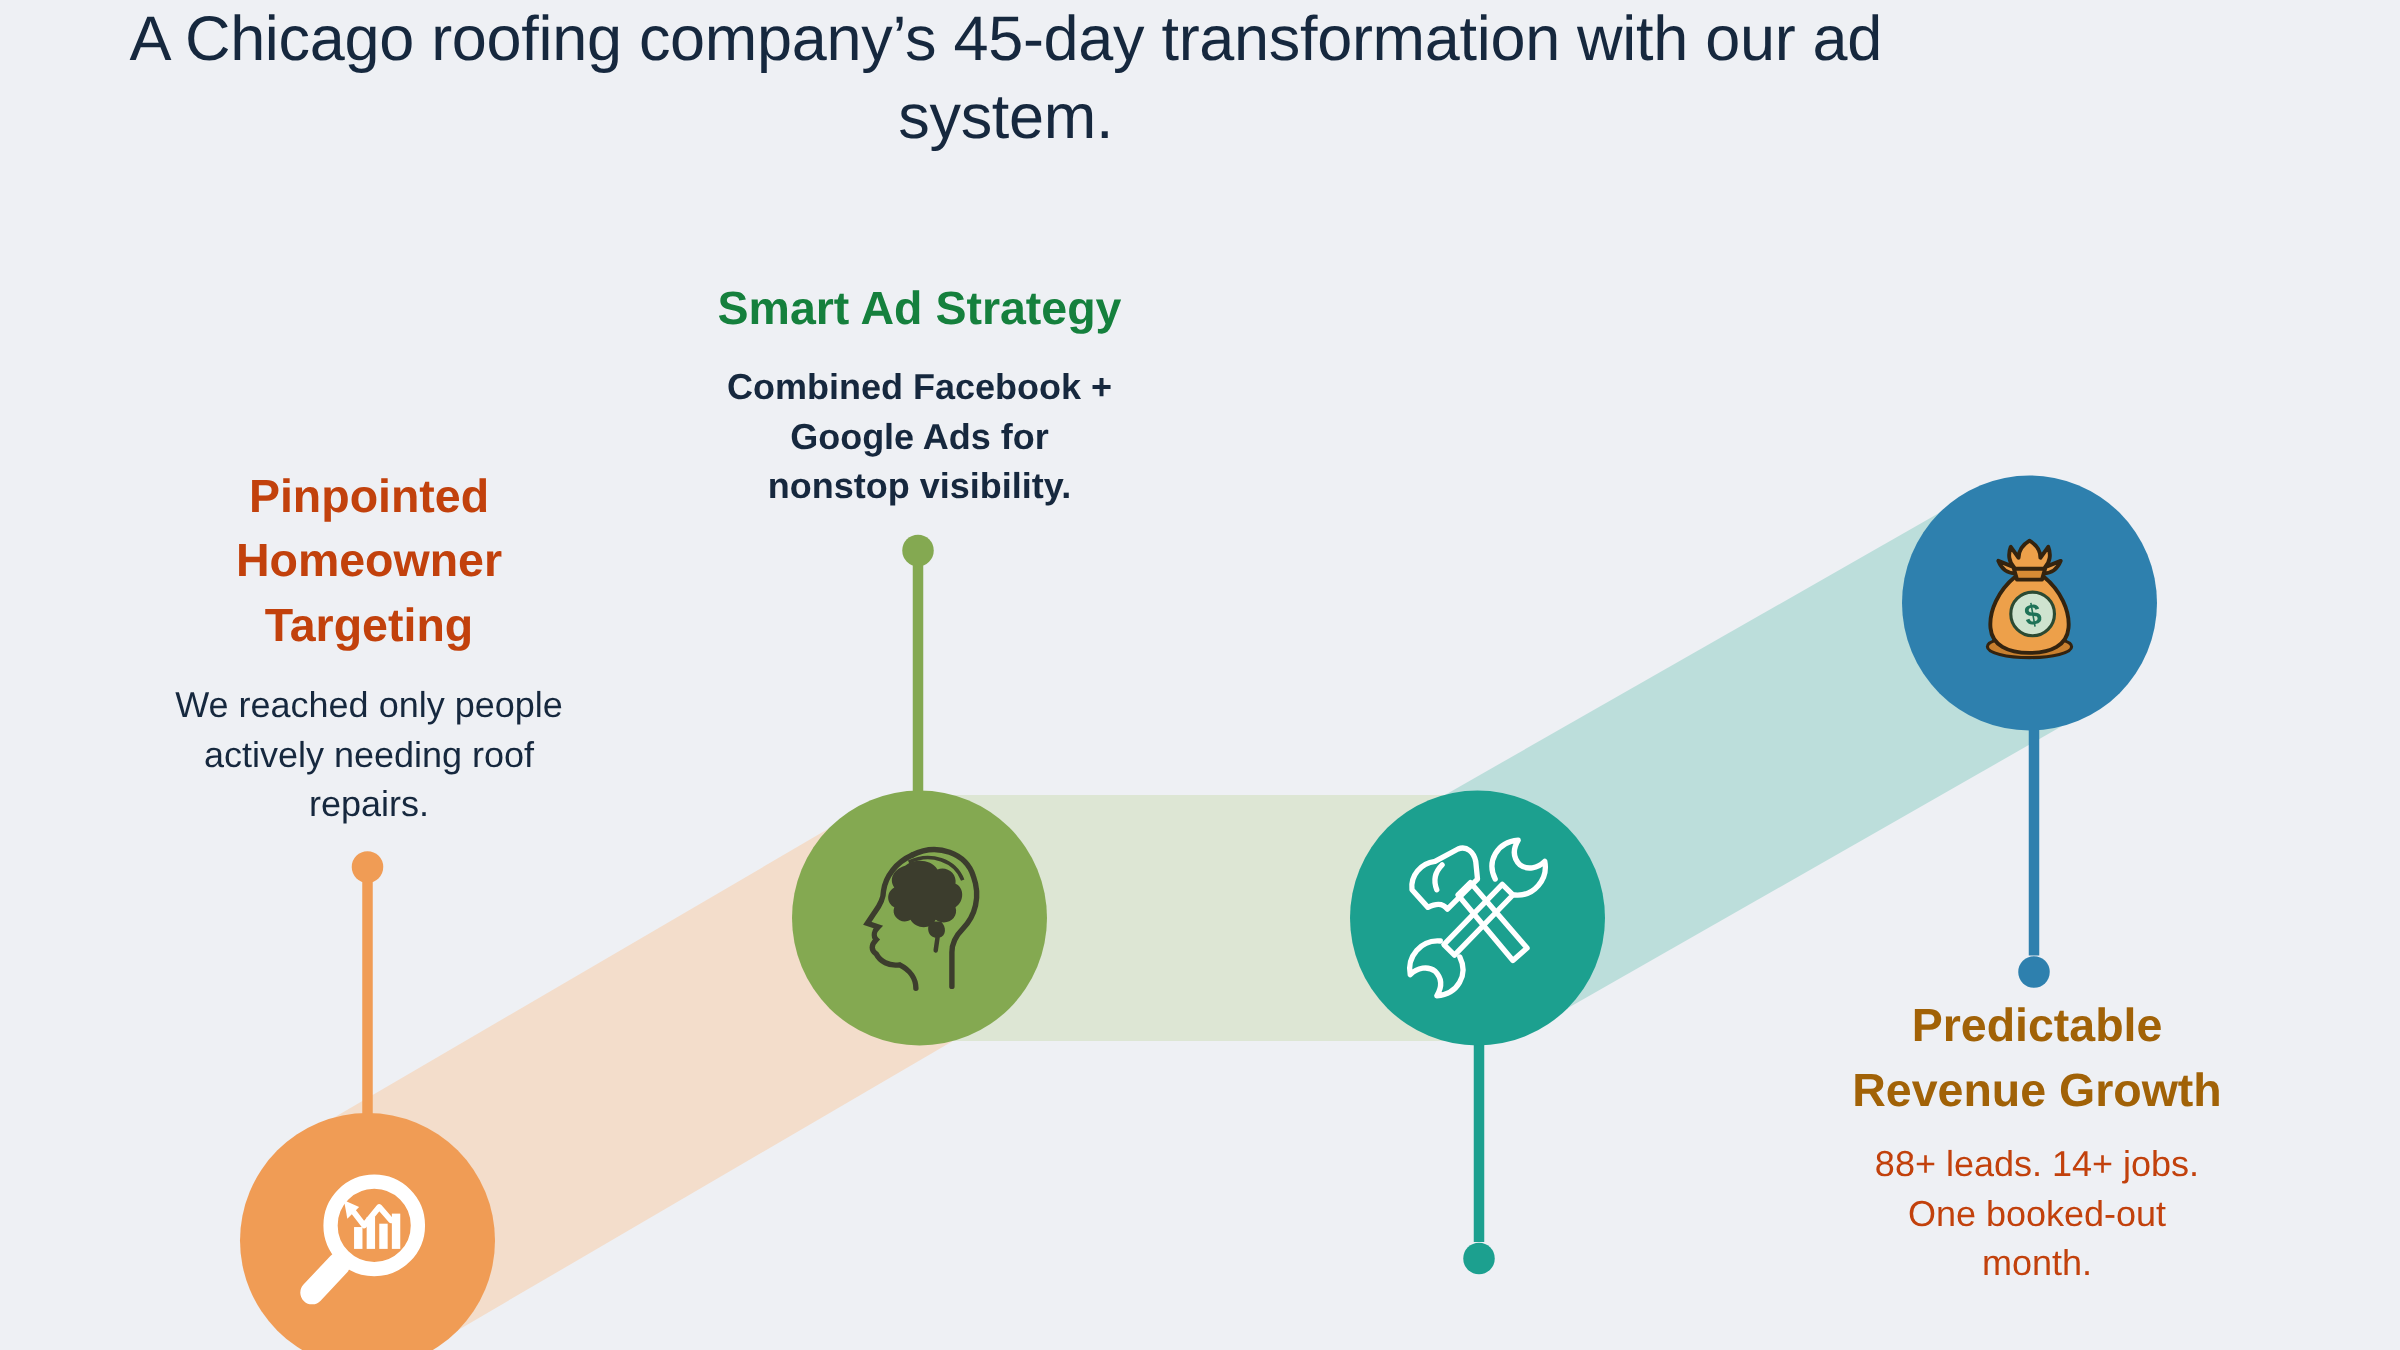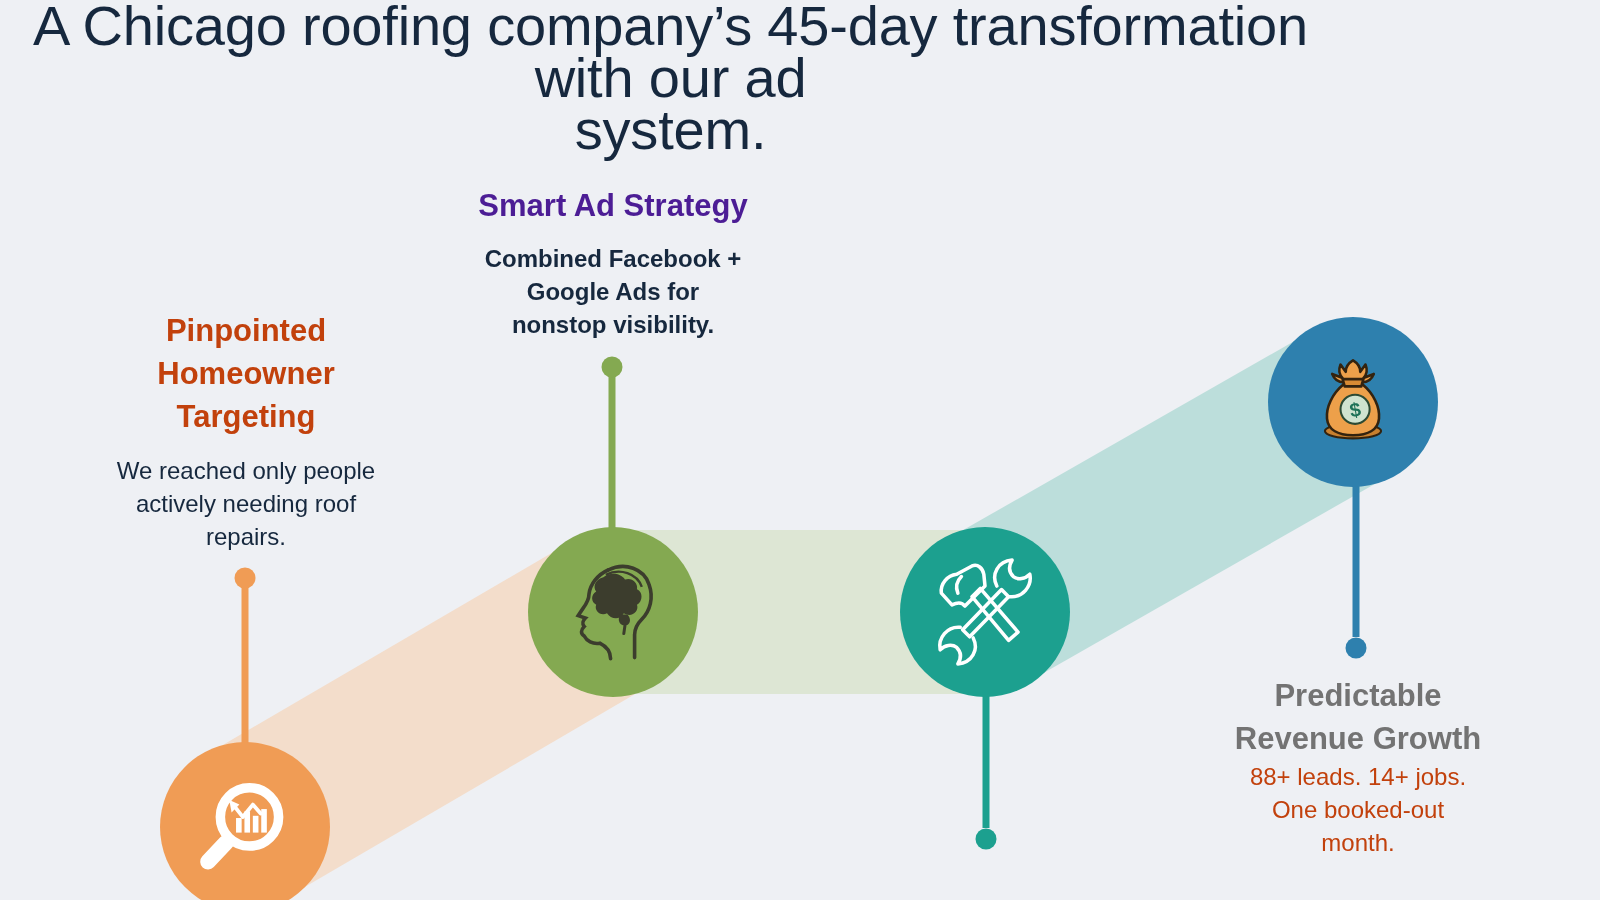--- a/index.html
+++ b/index.html
@@ -5,21 +5,21 @@
   html, body { margin: 0; padding: 0; }
   body {
     width: 1600px; height: 900px; overflow: hidden;
     font-family: "Liberation Sans", sans-serif;
   }
   .stage {
     position: relative; width: 1600px; height: 900px; overflow: hidden;
   }
   .page-title {
     position: absolute; left: 0; top: 0; width: 1341px; margin: 0;
-    text-align: center; font-size: 56px; font-weight: 400; line-height: 52px;
+    text-align: center; font-size: 42px; font-weight: 400; line-height: 52px;
     white-space: pre-line; letter-spacing: -0.2px; z-index: 3;
   }
   .connector-layer {
     position: absolute; left: 0; top: 0; z-index: 1;
   }
   .step-circle {
     position: absolute; width: 170px; height: 170px; border-radius: 50%;
     display: flex; align-items: center; justify-content: center; z-index: 2;
   }
   .step-text { position: absolute; z-index: 3; text-align: center; }
@@ -123,30 +123,30 @@
 Homeowner
 Targeting</h2>
   </div>
   <div class="step-text text-targeting-desc">
     <p class="step-desc" style="color: rgb(22, 40, 62);">We reached only people
 actively needing roof
 repairs.</p>
   </div>
 
   <div class="step-text text-strategy-title">
-    <h2 class="step-title" style="color: #4c1d95;">Smart Ad Strategy</h2>
+    <h2 class="step-title" style="color: #15803d;">Smart Ad Strategy</h2>
   </div>
   <div class="step-text text-strategy-desc">
     <p class="step-desc" style="color: rgb(22, 40, 62); font-weight: bold;">Combined Facebook +
 Google Ads for
 nonstop visibility.</p>
   </div>
 
   <div class="step-text text-growth-title">
-    <h2 class="step-title" style="color: #737373; margin-top: 12px;">Predictable
+    <h2 class="step-title" style="color: #a16207;">Predictable
 Revenue Growth</h2>
   </div>
   <div class="step-text text-growth-desc">
     <p class="step-desc" style="color: #c2410c;">88+ leads. 14+ jobs.
 One booked-out
 month.</p>
   </div>
 
 </div>
 

